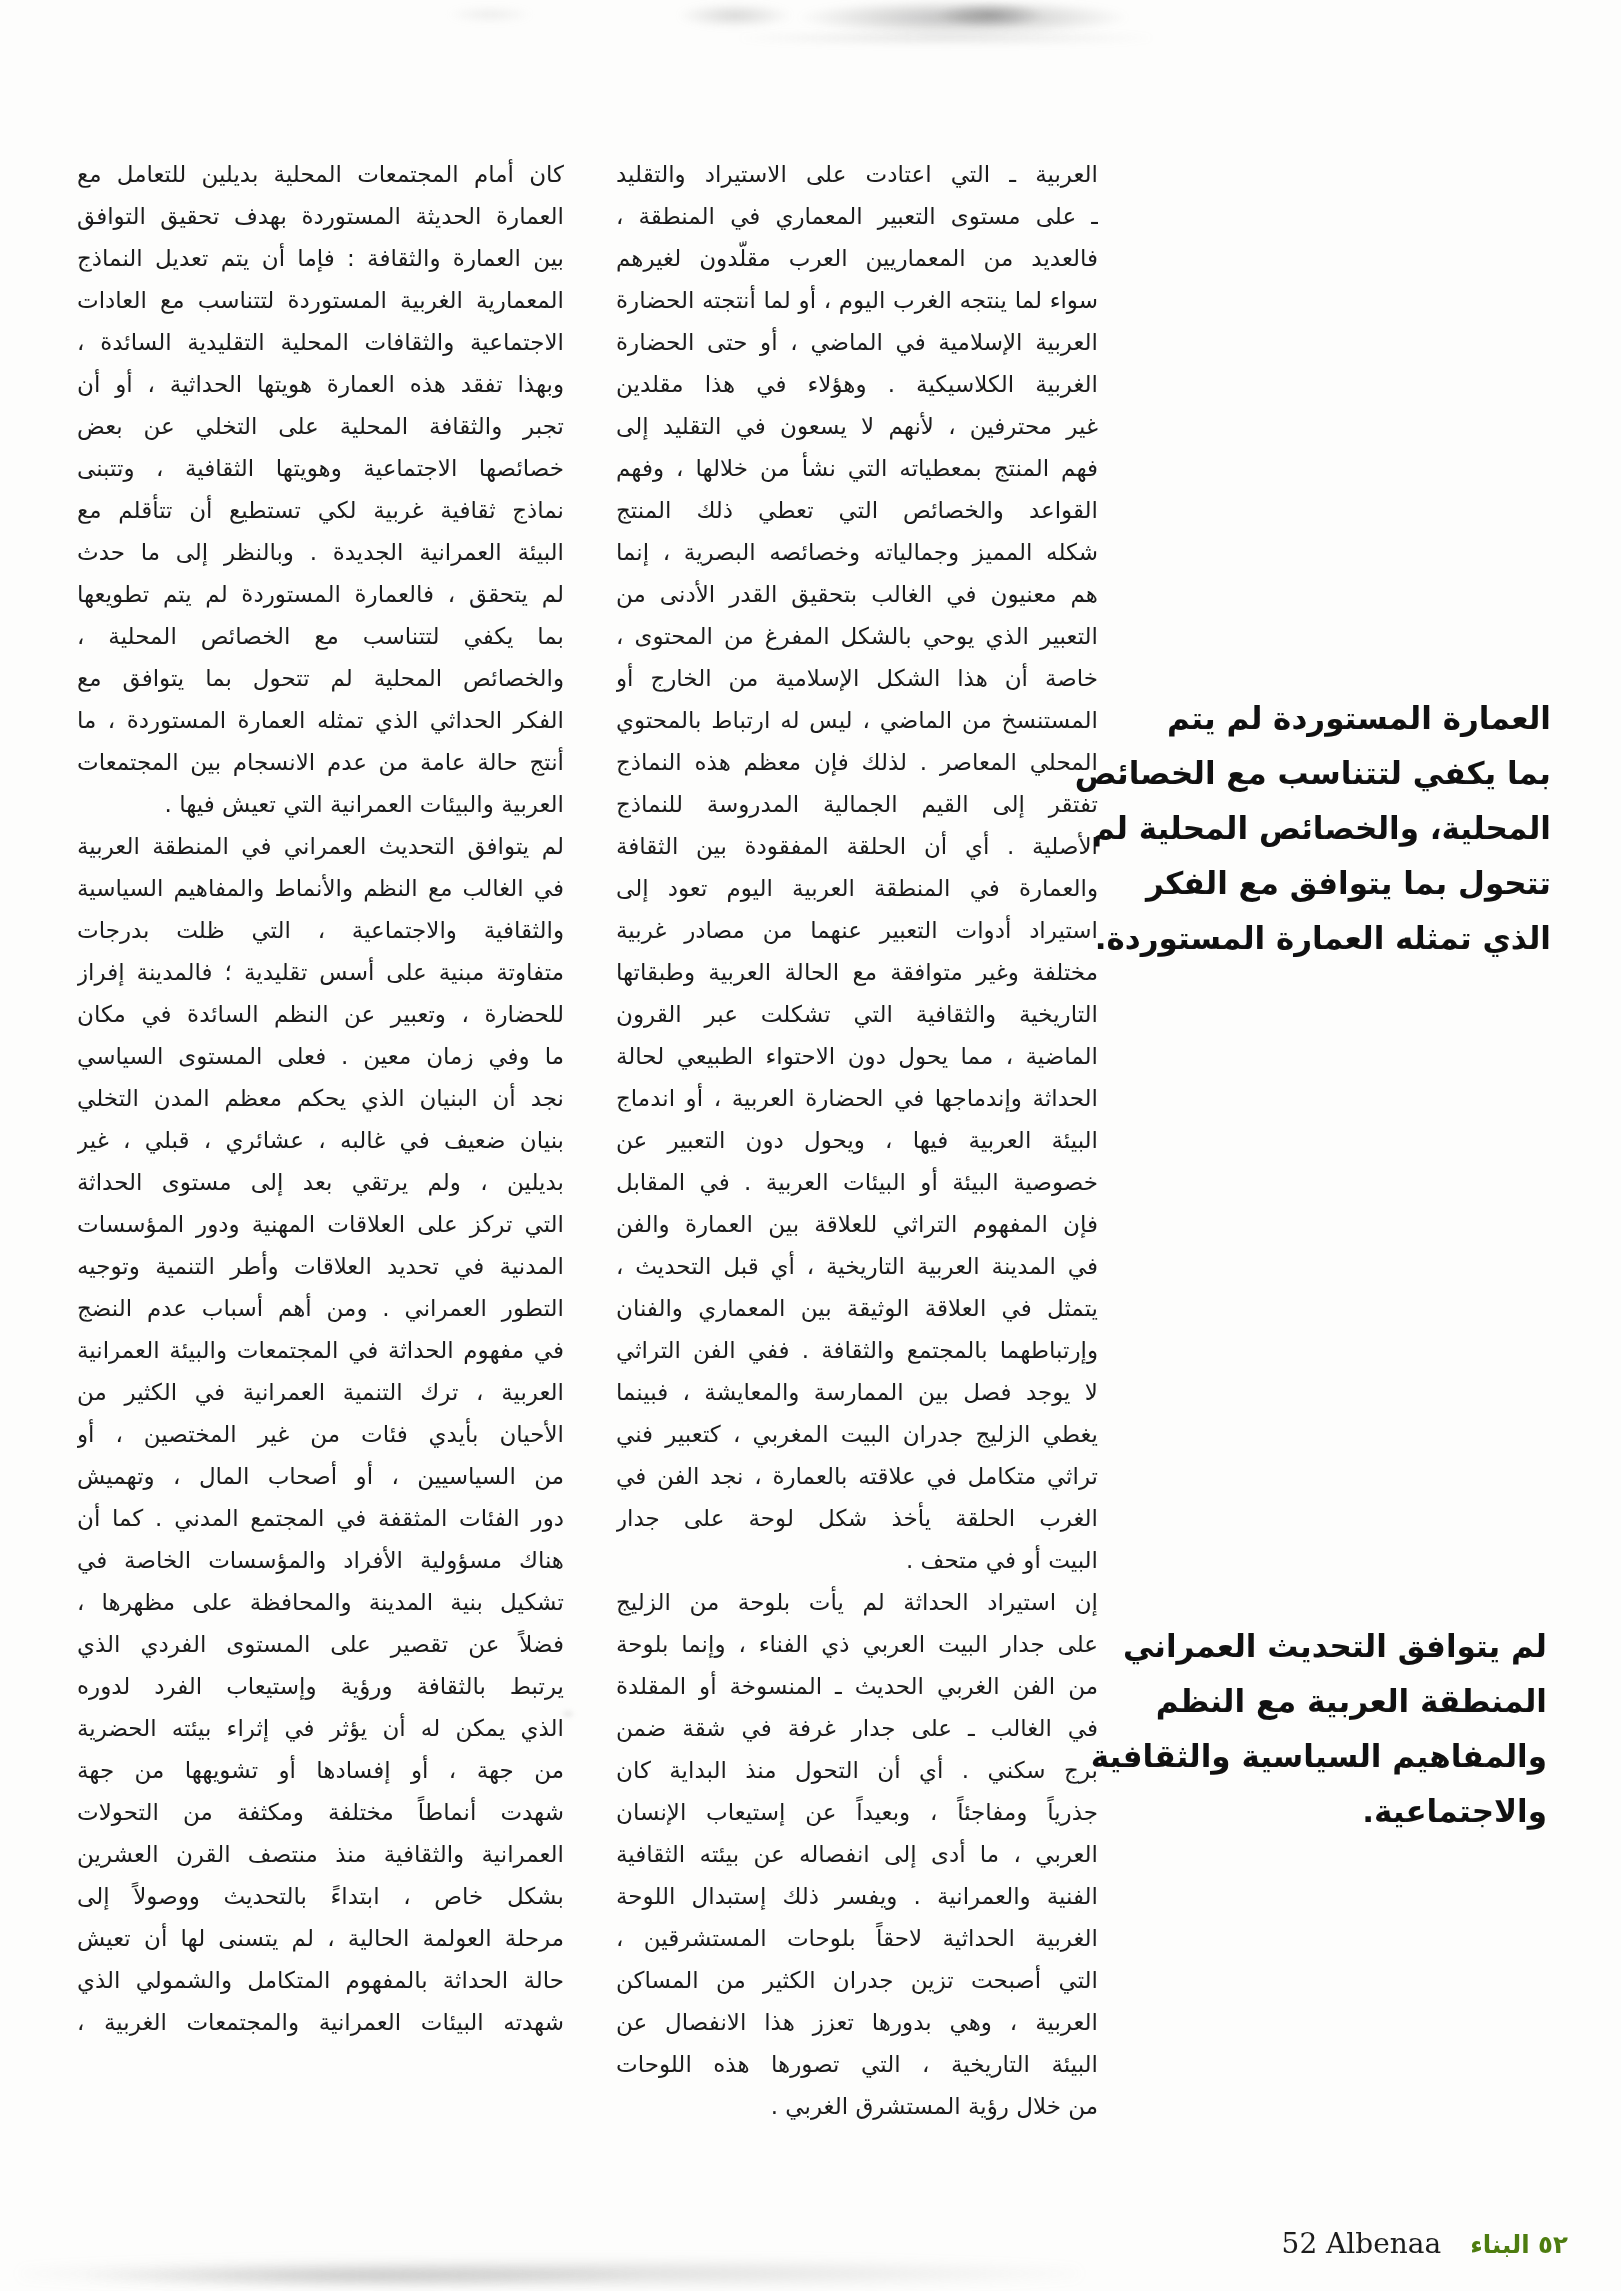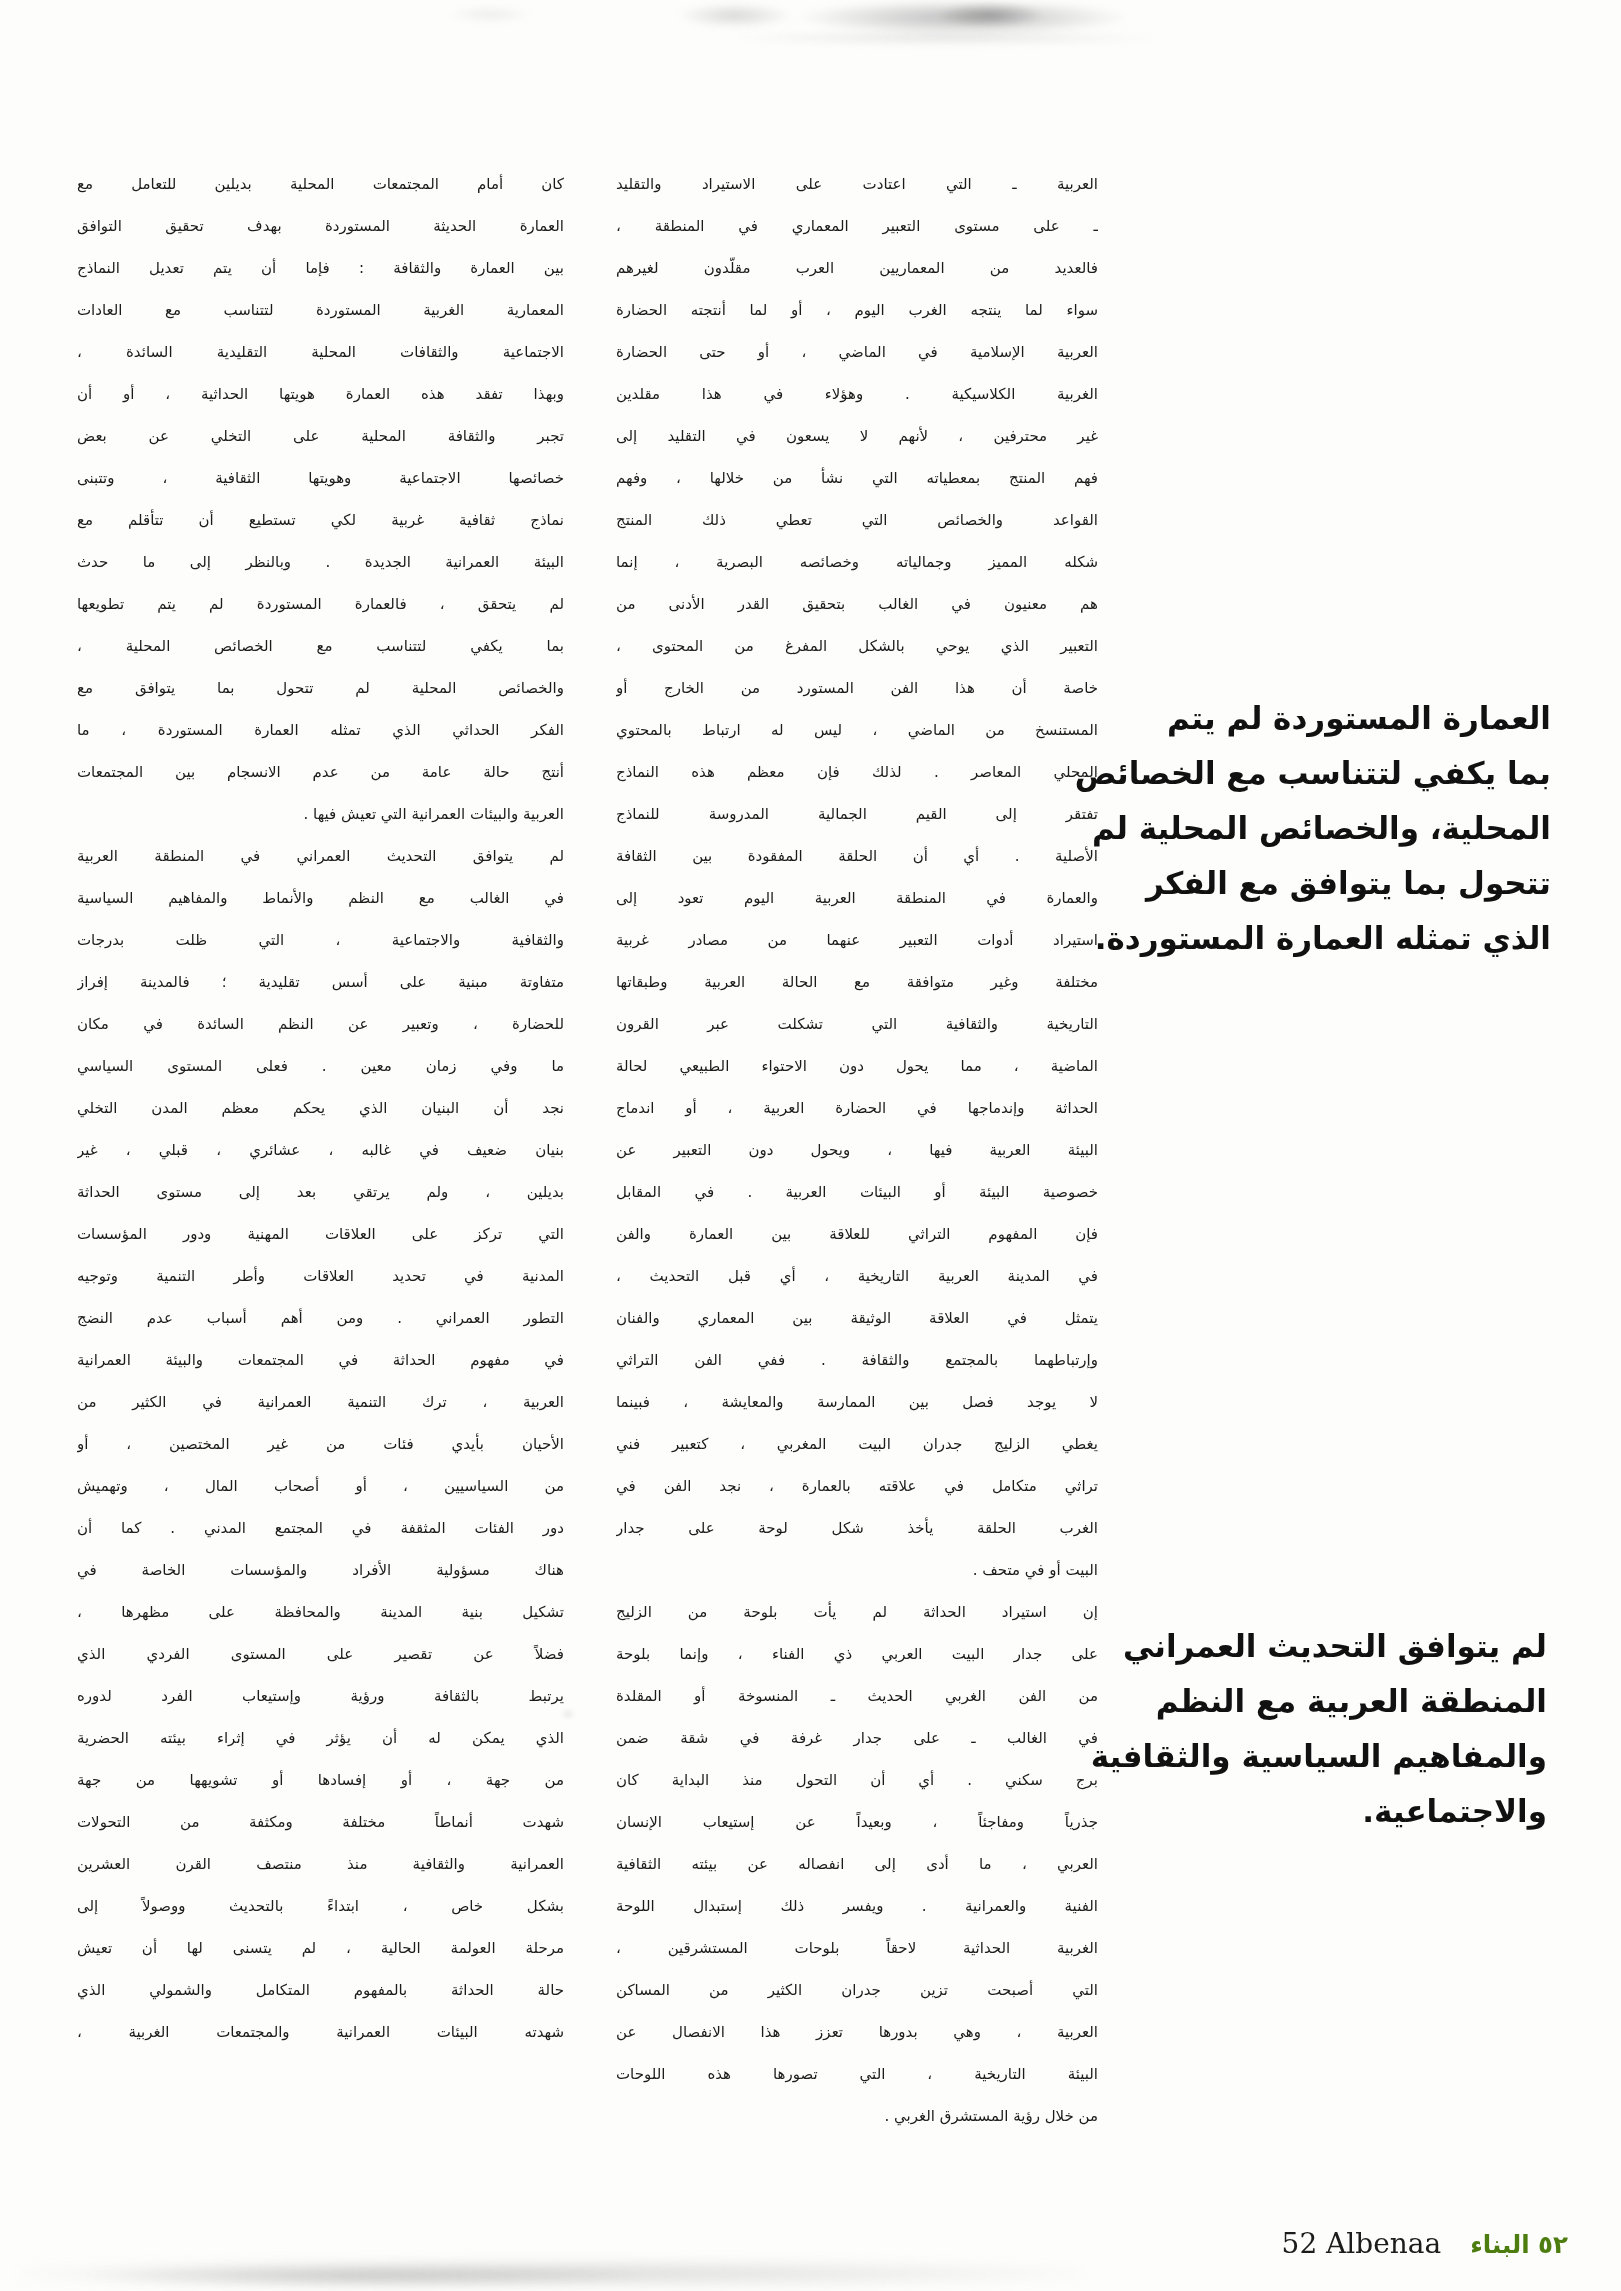--- a/index.html
+++ b/index.html
@@ -10,23 +10,23 @@
     height: 2292px;
     background: #fdfdfc;
     overflow: hidden;
     font-family: "DejaVu Sans", sans-serif;
     color: #1c1c1c;
   }
 
   
   .column {
     position: absolute;
-    top: 163px;
+    top: 153px;
     direction: rtl;
-    font-size: 15px;
+    font-size: 23px;
     color: #1c1c1c;
   }
   .col-center { right: 523px; width: 482px; }   
   .col-left   { right: 1057px; width: 487px; }  
   .column .line {
     height: 42px;
     line-height: 42px;
     overflow: hidden;
     text-align: justify;
     text-align-last: justify;
@@ -125,21 +125,21 @@
       <div class="line">فالعديد من المعماريين العرب مقلّدون لغيرهم</div>
       <div class="line">سواء لما ينتجه الغرب اليوم ، أو لما أنتجته الحضارة</div>
       <div class="line">العربية الإسلامية في الماضي ، أو حتى الحضارة</div>
       <div class="line">الغربية الكلاسيكية . وهؤلاء في هذا مقلدين</div>
       <div class="line">غير محترفين ، لأنهم لا يسعون في التقليد إلى</div>
       <div class="line">فهم المنتج بمعطياته التي نشأ من خلالها ، وفهم</div>
       <div class="line">القواعد والخصائص التي تعطي ذلك المنتج</div>
       <div class="line">شكله المميز وجمالياته وخصائصه البصرية ، إنما</div>
       <div class="line">هم معنيون في الغالب بتحقيق القدر الأدنى من</div>
       <div class="line">التعبير الذي يوحي بالشكل المفرغ من المحتوى ،</div>
-      <div class="line">خاصة أن هذا الفن المستورد من الخارج أو</div>
+      <div class="line">خاصة أن هذا الشكل الإسلامية من الخارج أو</div>
       <div class="line">المستنسخ من الماضي ، ليس له ارتباط بالمحتوي</div>
       <div class="line">المحلي المعاصر . لذلك فإن معظم هذه النماذج</div>
       <div class="line">تفتقر إلى القيم الجمالية المدروسة للنماذج</div>
       <div class="line">الأصلية . أي أن الحلقة المفقودة بين الثقافة</div>
       <div class="line">والعمارة في المنطقة العربية اليوم تعود إلى</div>
       <div class="line">استيراد أدوات التعبير عنهما من مصادر غربية</div>
       <div class="line">مختلفة وغير متوافقة مع الحالة العربية وطبقاتها</div>
       <div class="line">التاريخية والثقافية التي تشكلت عبر القرون</div>
       <div class="line">الماضية ، مما يحول دون الاحتواء الطبيعي لحالة</div>
       <div class="line">الحداثة وإندماجها في الحضارة العربية ، أو اندماج</div>

